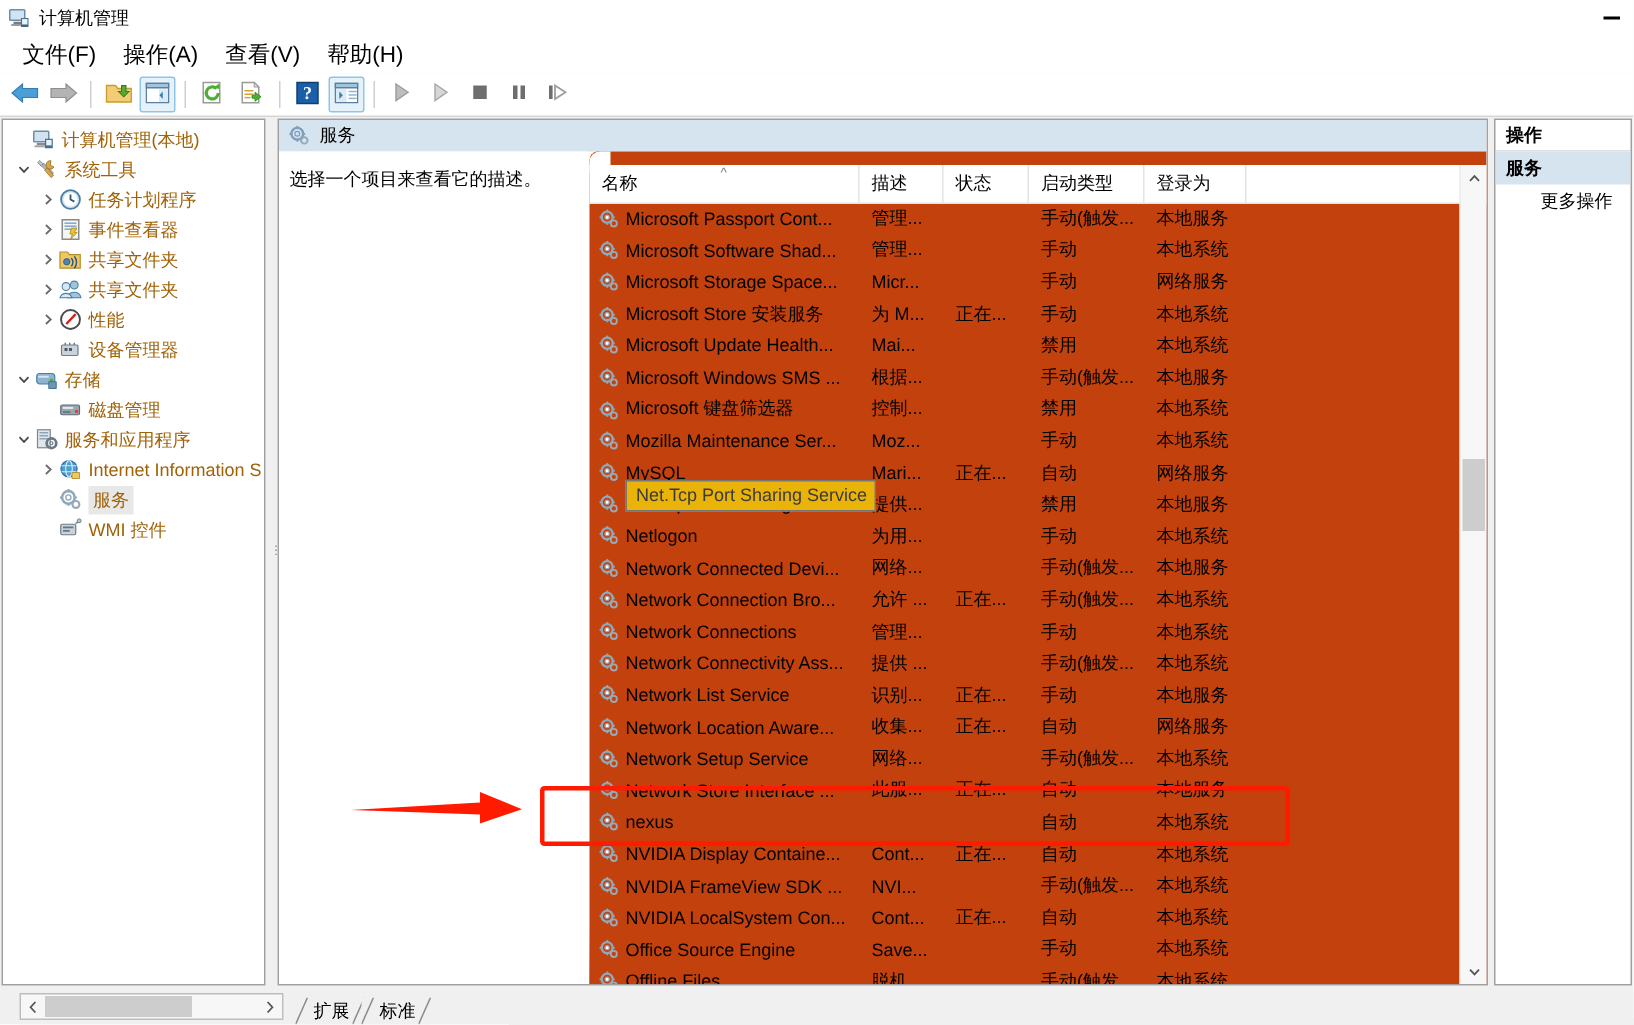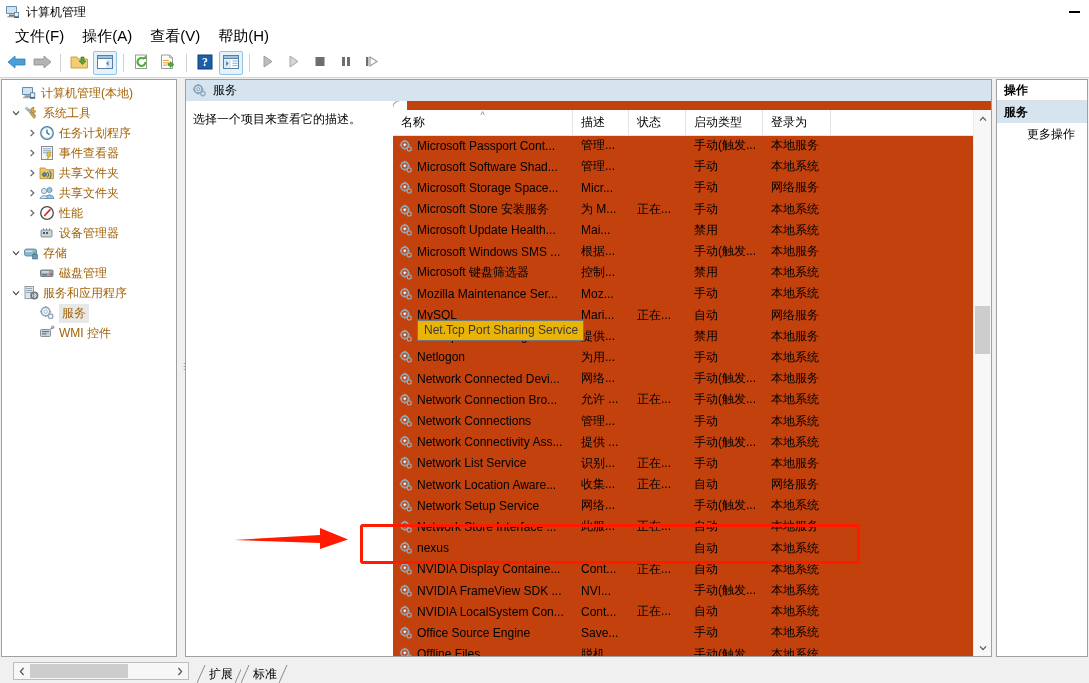--- a/index.html
+++ b/index.html
@@ -586,20 +586,36 @@
               <rect x="3.3" y="3" width="5.8" height="1" fill="#8fa4b5"></rect>
               <rect x="3.3" y="5" width="5.8" height="1" fill="#8fa4b5"></rect>
               <rect x="3.3" y="7" width="5.8" height="1" fill="#8fa4b5"></rect>
               <circle cx="11.3" cy="10.5" r="3.2" fill="none" stroke="#6b7781" stroke-width="1.8"></circle>
               <circle cx="11.3" cy="10.5" r="1" fill="#fff" stroke="#6b7781" stroke-width="0.8"></circle>
             </svg>
           </span>
           <span class="tlabel">服务和应用程序</span>
         </div>
 
+        <div class="tnode" style="padding-left:20px;">
+          <span class="exp">
+            <svg width="8" height="8" viewBox="0 0 8 8">
+                <path d="M2.6 1 L5.8 4 L2.6 7" fill="none" stroke="#6a6a6a" stroke-width="1.2"></path>
+              </svg>
+          </span>
+          <span class="tico">
+            <svg width="16" height="16" viewBox="0 0 16 16">
+              <circle cx="7" cy="7.5" r="5.4" fill="#4a9fd8" stroke="#2c6f9e" stroke-width="0.8"></circle>
+              <ellipse cx="7" cy="7.5" rx="2.2" ry="5.4" fill="none" stroke="#d7ecf8" stroke-width="0.8"></ellipse>
+              <path d="M1.9 5.5 h10.2 M1.9 9.5 h10.2" stroke="#d7ecf8" stroke-width="0.8"></path>
+              <path d="M9 10 h5 v4 h-5z" fill="#f0c766" stroke="#b58d27" stroke-width="0.6"></path>
+            </svg>
+          </span>
+          <span class="tlabel">Internet Information S</span>
+        </div>
 
         <div class="tnode selected" style="padding-left:20px;">
           <span class="exp"></span>
           <span class="tico">
             <svg width="16" height="16" viewBox="0 0 16 16">
               <g fill="none" stroke="#8fa9bb" stroke-width="1.7">
                 <circle cx="6.6" cy="6.6" r="4.2"></circle>
               </g>
               <circle cx="6.6" cy="6.6" r="1.7" fill="#fff" stroke="#8fa9bb" stroke-width="0.9"></circle>
               <g fill="#8fa9bb">

